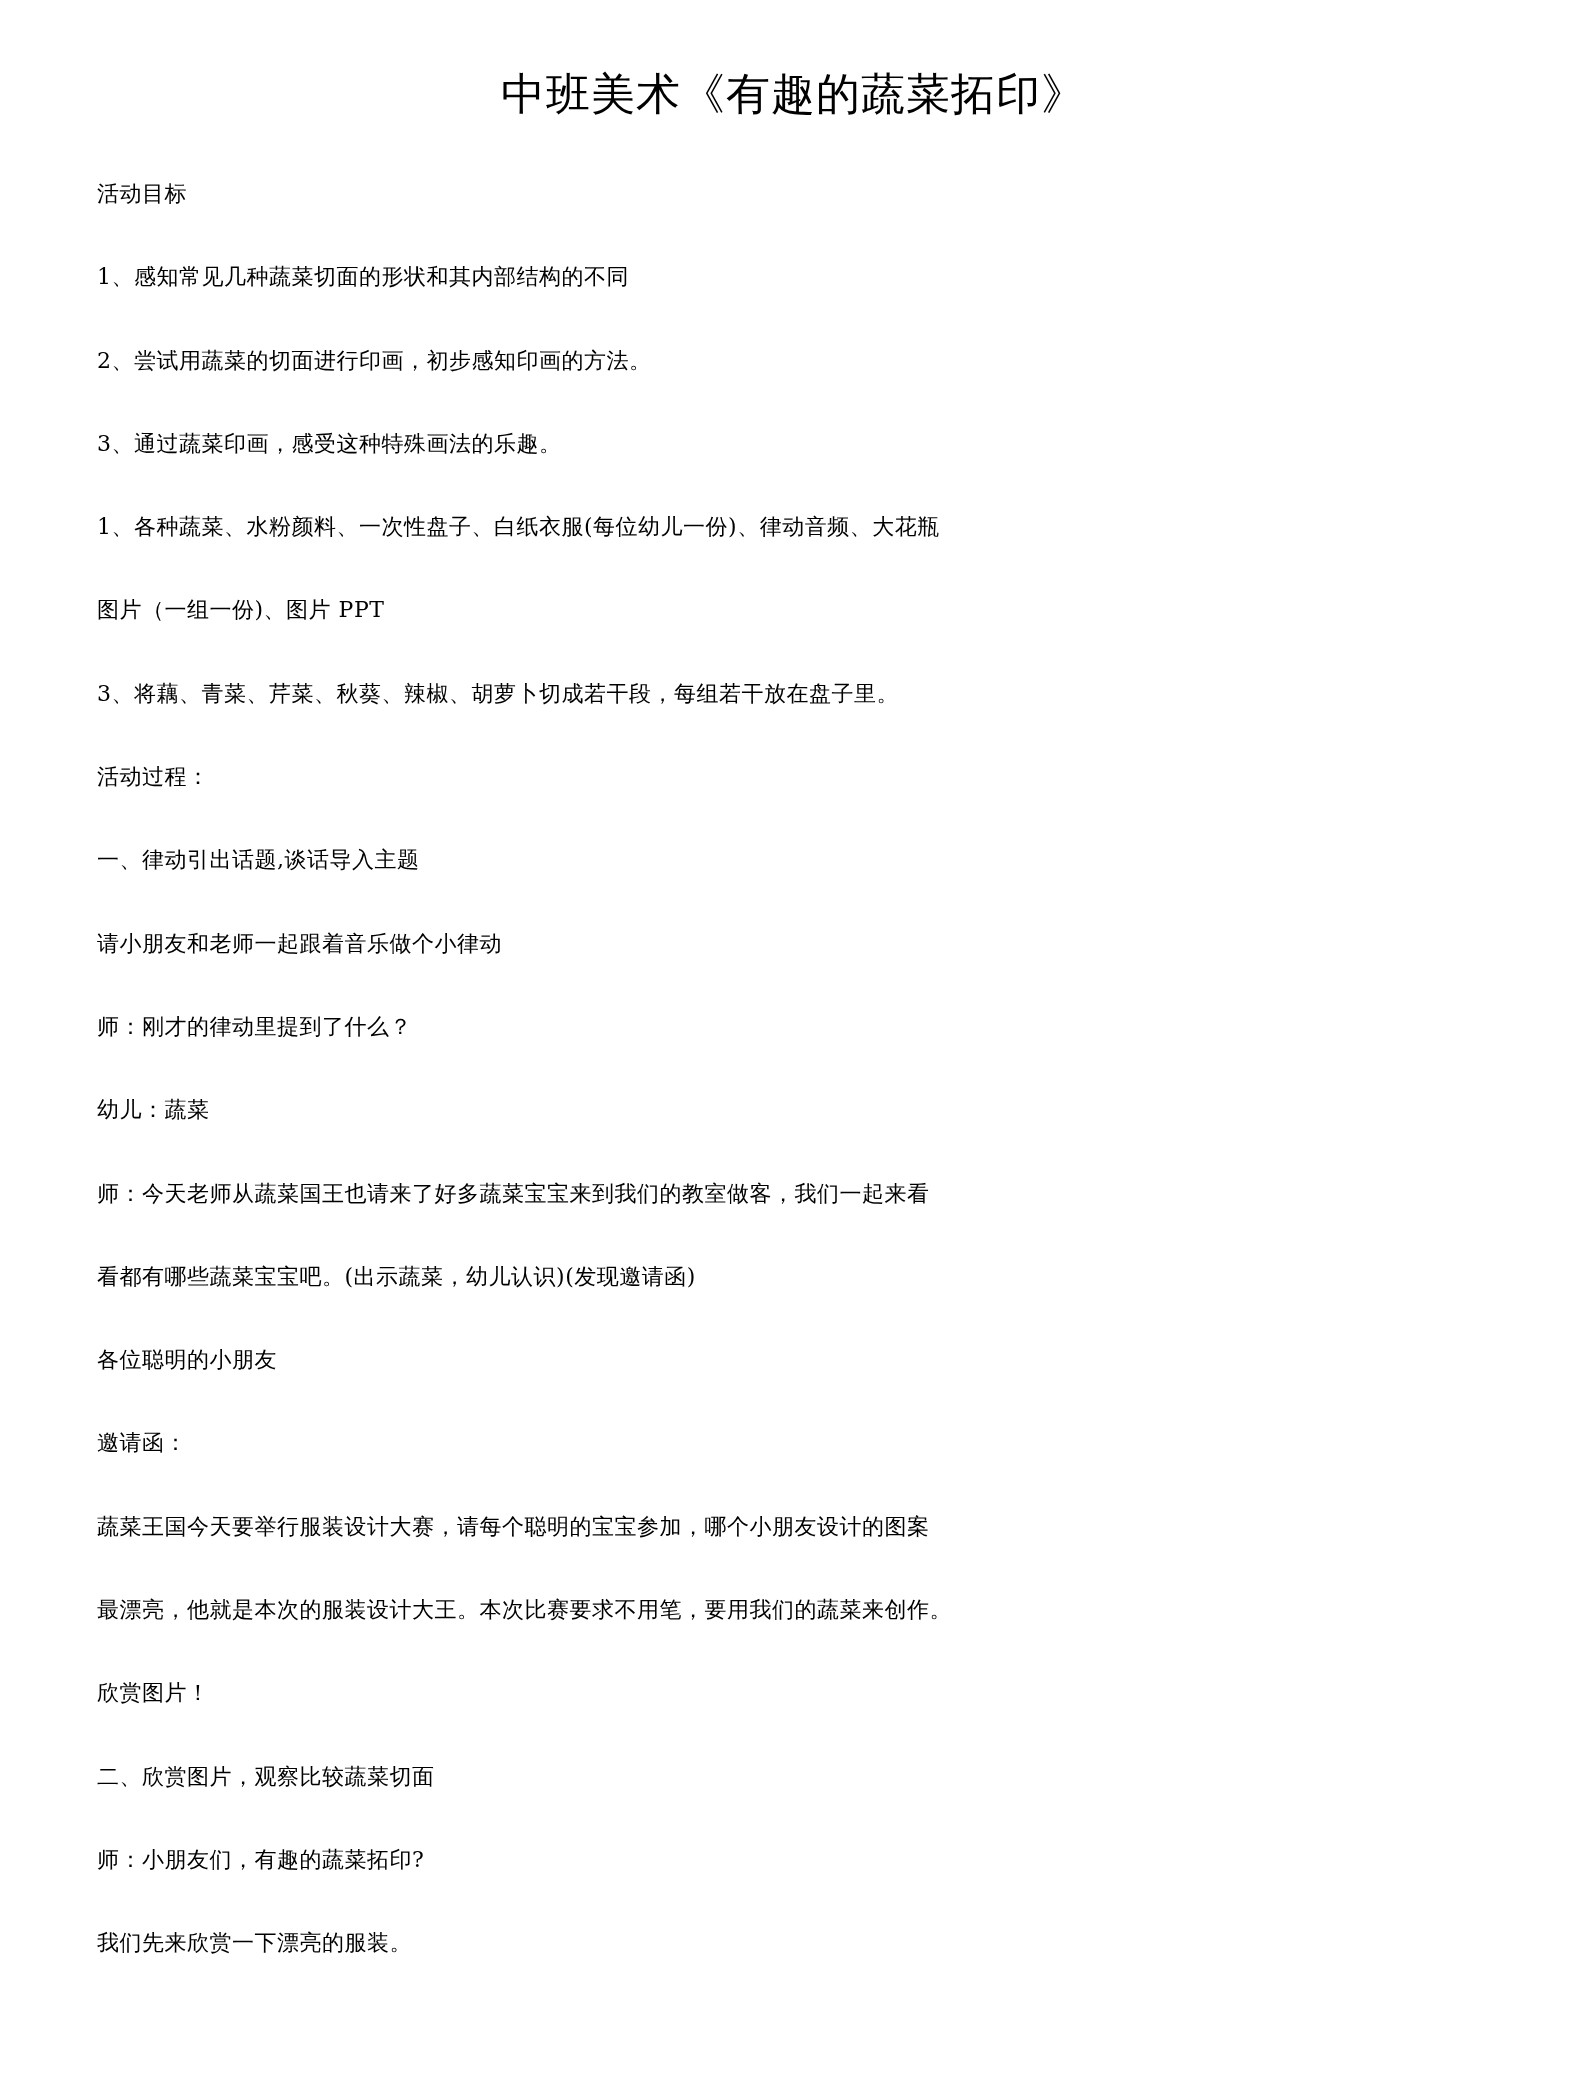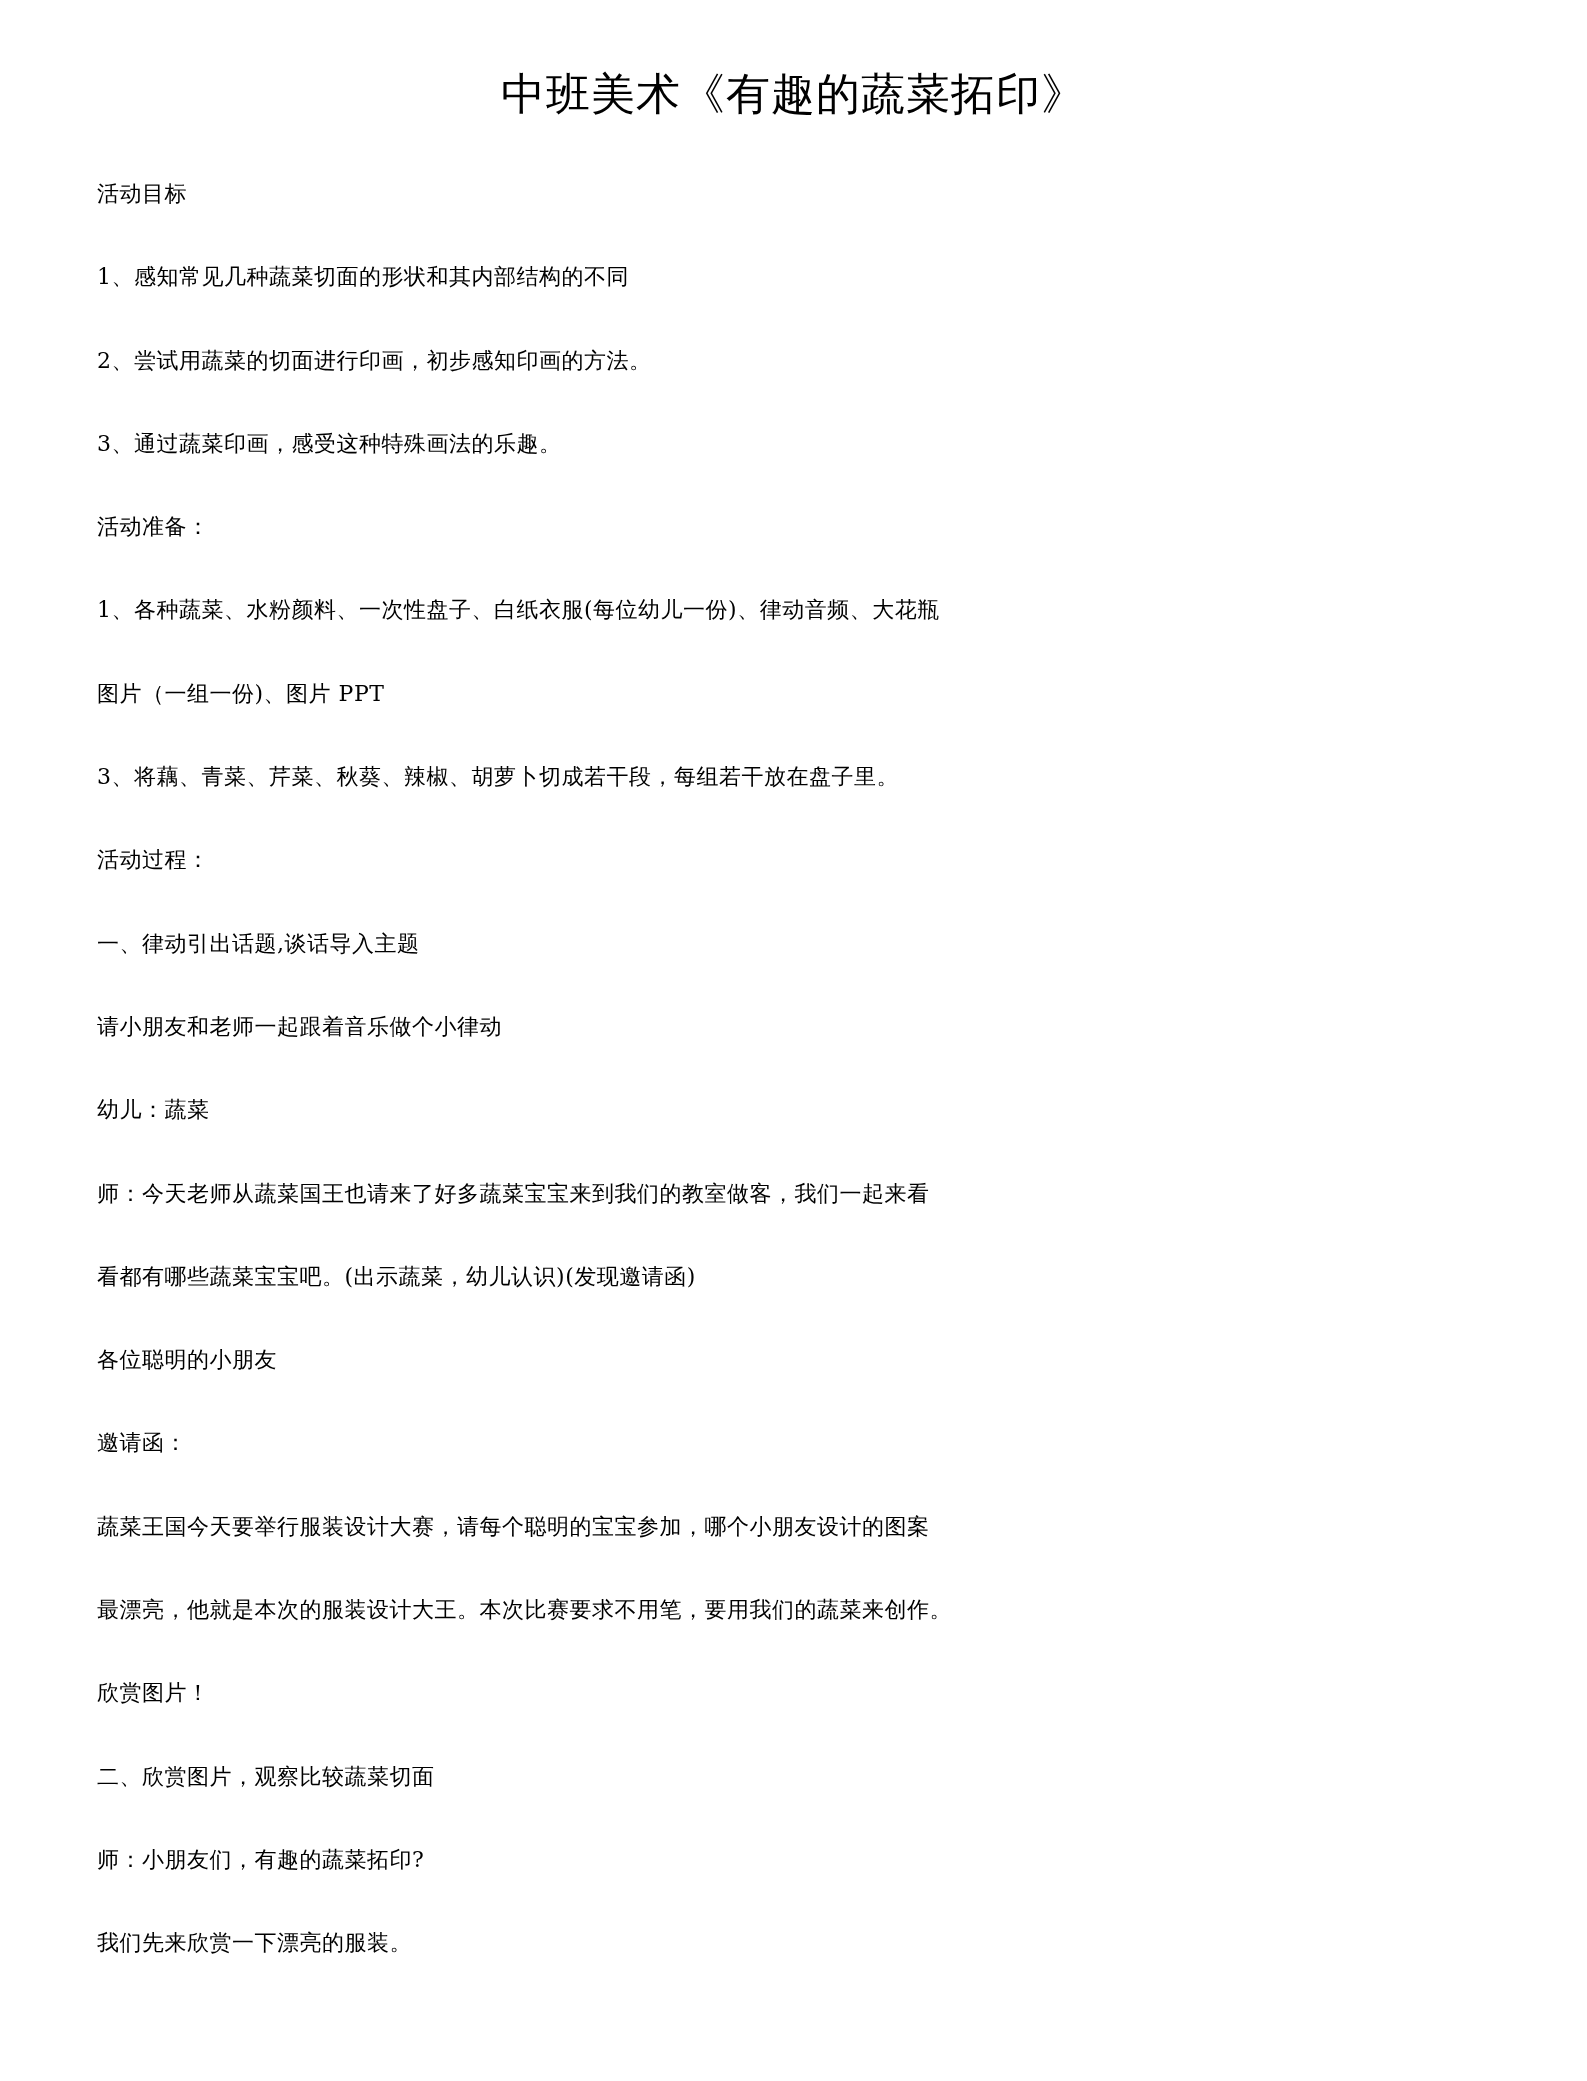--- a/index.html
+++ b/index.html
@@ -54,27 +54,27 @@
 <body>
 
 <div class="page">
   <h1 class="title">中班美术《有趣的蔬菜拓印》</h1>
 
   <div class="body">
     <p class="line">活动目标</p>
     <p class="line">1、感知常见几种蔬菜切面的形状和其内部结构的不同</p>
     <p class="line">2、尝试用蔬菜的切面进行印画，初步感知印画的方法。</p>
     <p class="line">3、通过蔬菜印画，感受这种特殊画法的乐趣。</p>
-    <p class="line">活动准备：</p>
     <p class="line">1、各种蔬菜、水粉颜料、一次性盘子、白纸衣服(每位幼儿一份)、律动音频、大花瓶</p>
     <p class="line">图片（一组一份)、图片 PPT</p>
     <p class="line">3、将藕、青菜、芹菜、秋葵、辣椒、胡萝卜切成若干段，每组若干放在盘子里。</p>
     <p class="line">活动过程：</p>
     <p class="line">一、律动引出话题,谈话导入主题</p>
     <p class="line">请小朋友和老师一起跟着音乐做个小律动</p>
+    <p class="line">师：刚才的律动里提到了什么？</p>
     <p class="line">幼儿：蔬菜</p>
     <p class="line">师：今天老师从蔬菜国王也请来了好多蔬菜宝宝来到我们的教室做客，我们一起来看</p>
     <p class="line">看都有哪些蔬菜宝宝吧。(出示蔬菜，幼儿认识)(发现邀请函)</p>
     <p class="line">各位聪明的小朋友</p>
     <p class="line">邀请函：</p>
     <p class="line">蔬菜王国今天要举行服装设计大赛，请每个聪明的宝宝参加，哪个小朋友设计的图案</p>
     <p class="line">最漂亮，他就是本次的服装设计大王。本次比赛要求不用笔，要用我们的蔬菜来创作。</p>
     <p class="line">欣赏图片！</p>
     <p class="line">二、欣赏图片，观察比较蔬菜切面</p>
     <p class="line">师：小朋友们，有趣的蔬菜拓印?</p>

